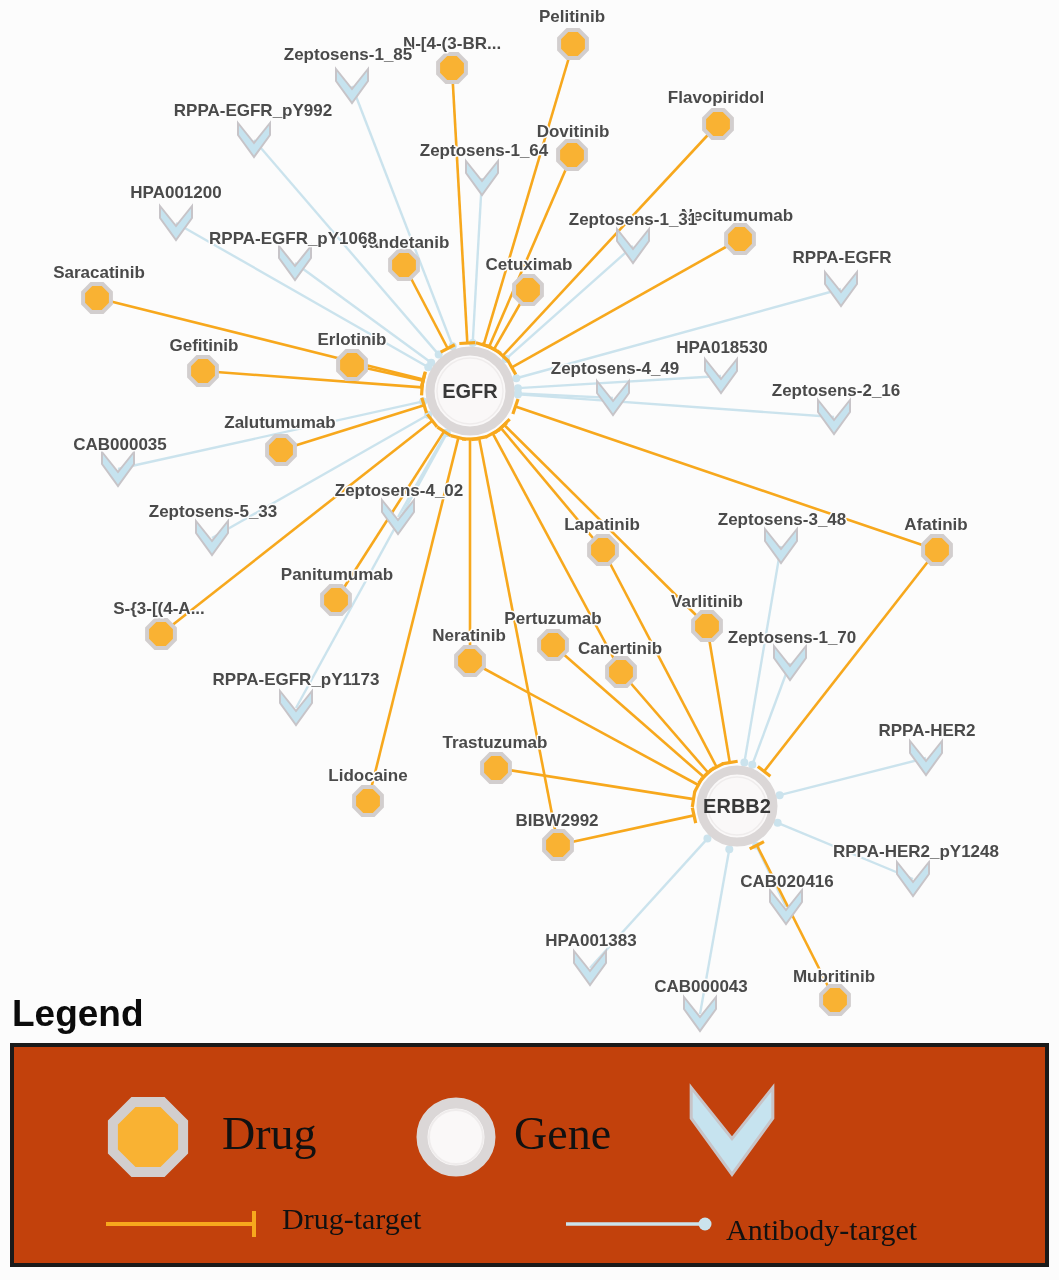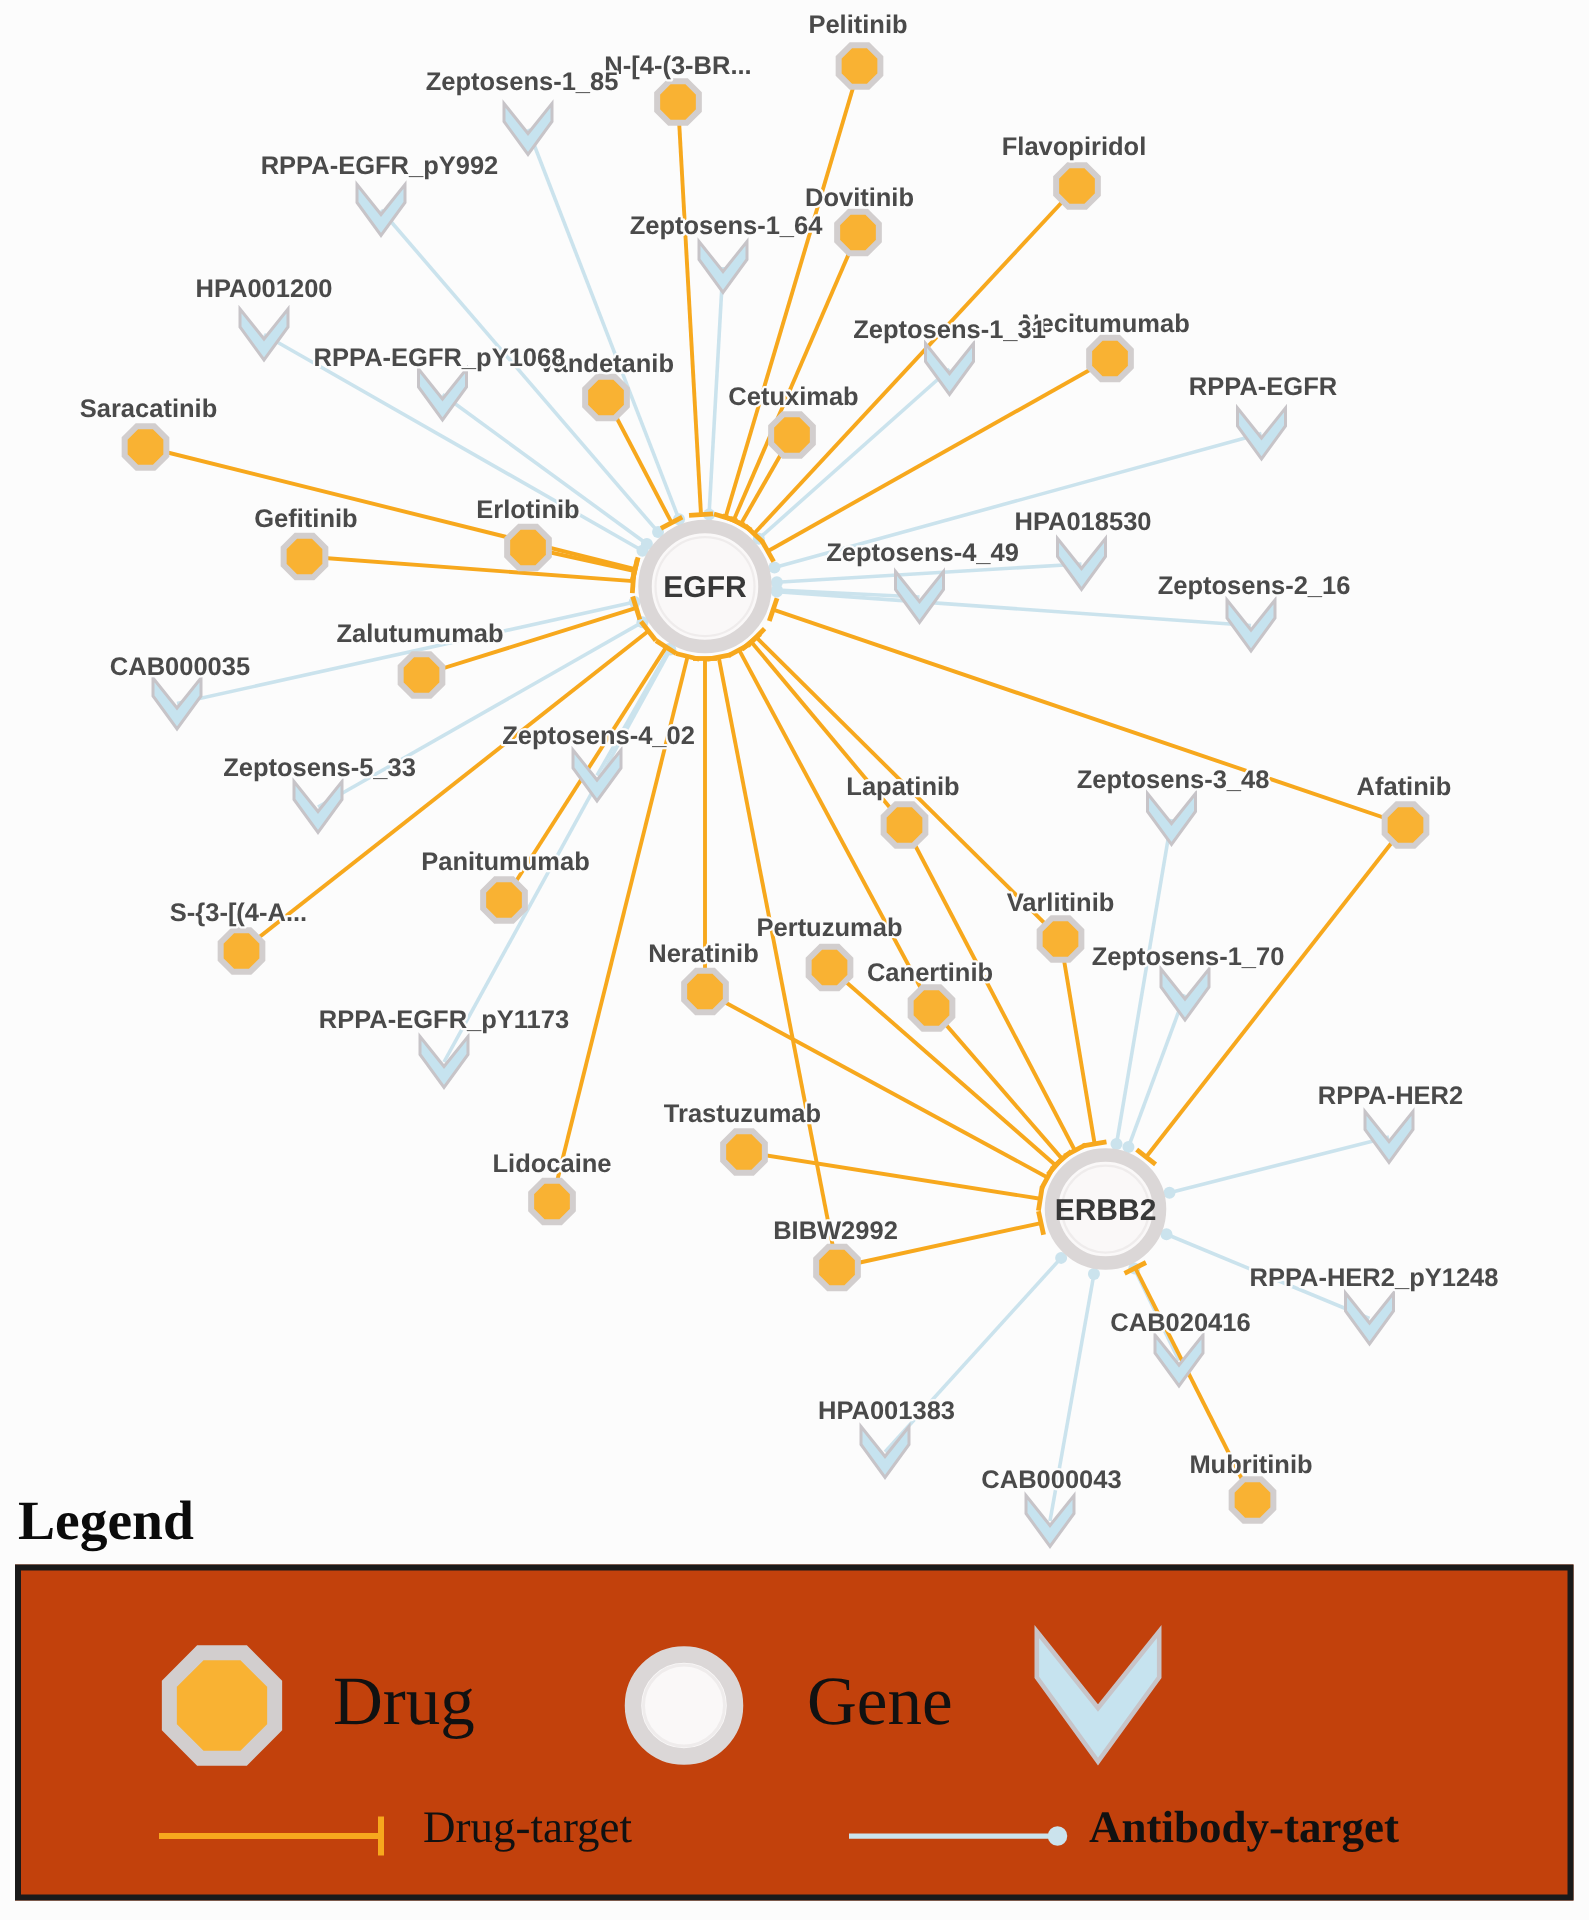--- a/index.html
+++ b/index.html
@@ -2,21 +2,21 @@
 <html><head>
 <meta charset="utf-8">
 <style>
   html,body{margin:0;padding:0;background:#FCFCFC;}
   .figure{position:relative;width:1059px;height:1280px;background:#FCFCFC;overflow:hidden;
           font-family:"Liberation Sans",sans-serif;}
   #graph{position:absolute;left:0;top:0;}
   .node-label{font-family:"Liberation Sans",sans-serif;font-weight:700;font-size:17px;fill:#4A4A4A;
               paint-order:stroke;stroke:#FCFCFC;stroke-width:3px;stroke-linejoin:round;}
   .gene-label{font-family:"Liberation Sans",sans-serif;font-weight:700;font-size:20px;fill:#383838;}
-  .legend-title{position:absolute;left:12px;top:993px;font-family:Liberation Serif, serif;
+  .legend-title{position:absolute;left:12px;top:993px;font-family:Liberation Sans, sans-serif;
                 font-weight:700;font-size:37px;color:#0B0B0B;}
   .legend-box{position:absolute;left:10px;top:1043px;width:1031px;height:216px;
               border:4px solid #1A1A1A;background:#c2410c;}
   .legend-box .glyph{position:absolute;}
   .lg-label{position:absolute;font-family:"Liberation Serif",serif;font-size:46px;color:#111;white-space:nowrap;}
   .lg-edge-label{position:absolute;font-family:"Liberation Serif",serif;font-size:30px;color:#111;white-space:nowrap;}
 </style>
 </head>
 <body>
 
@@ -416,31 +416,31 @@
 
     <svg class="glyph" style="left:84px;top:40px;" width="100" height="100" viewBox="0 0 100 100">
       <polygon points="85.1,64.5 64.5,85.1 35.5,85.1 14.9,64.5 14.9,35.5 35.5,14.9 64.5,14.9 85.1,35.5" fill="#F9B233" stroke="#D2CECE" stroke-width="10"></polygon>
     </svg>
     <span class="lg-label" style="left:208px;top:60px;">Drug</span>
 
     <svg class="glyph" style="left:394px;top:42px;" width="96" height="96" viewBox="0 0 96 96">
       <circle cx="48" cy="48" r="34" fill="#FAF8F8" stroke="#DBD7D7" stroke-width="11"></circle>
       <circle cx="48" cy="48" r="27" fill="none" stroke="#EFECEC" stroke-width="2"></circle>
     </svg>
-    <span class="lg-label" style="left:524px;top:60px;">Gene</span>
+    <span class="lg-label" style="left:500px;top:60px;">Gene</span>
 
     <svg class="glyph" style="left:668px;top:36px;" width="100" height="100" viewBox="0 0 100 100">
       <path d="M -16,-17 L 0,3 L 16,-17 L 16,-5 L 0,17 L -16,-5 Z" transform="translate(50,48) scale(2.55)" fill="#C6E3EF" stroke="#C7C4C8" stroke-width="1.2"></path>
     </svg>
 
     <svg class="glyph" style="left:88px;top:159px;" width="180" height="36" viewBox="0 0 180 36">
       <line x1="4" y1="18" x2="152" y2="18" stroke="#F7A81D" stroke-width="4"></line>
       <line x1="152" y1="5" x2="152" y2="31" stroke="#F7A81D" stroke-width="4"></line>
     </svg>
     <span class="lg-edge-label" style="left:268px;top:155px;">Drug-target</span>
 
     <svg class="glyph" style="left:548px;top:159px;" width="170" height="36" viewBox="0 0 170 36">
       <line x1="4" y1="18" x2="138" y2="18" stroke="#CBE3ED" stroke-width="3.5"></line>
       <circle cx="143" cy="18" r="6.5" fill="#CBE3ED"></circle>
     </svg>
-    <span class="lg-edge-label" style="left:712px;top:155px;font-weight:bold;">Antibody-target</span>
+    <span class="lg-edge-label" style="left:712px;top:166px;">Antibody-target</span>
   </div>
 </div>
 
 </body></html>

